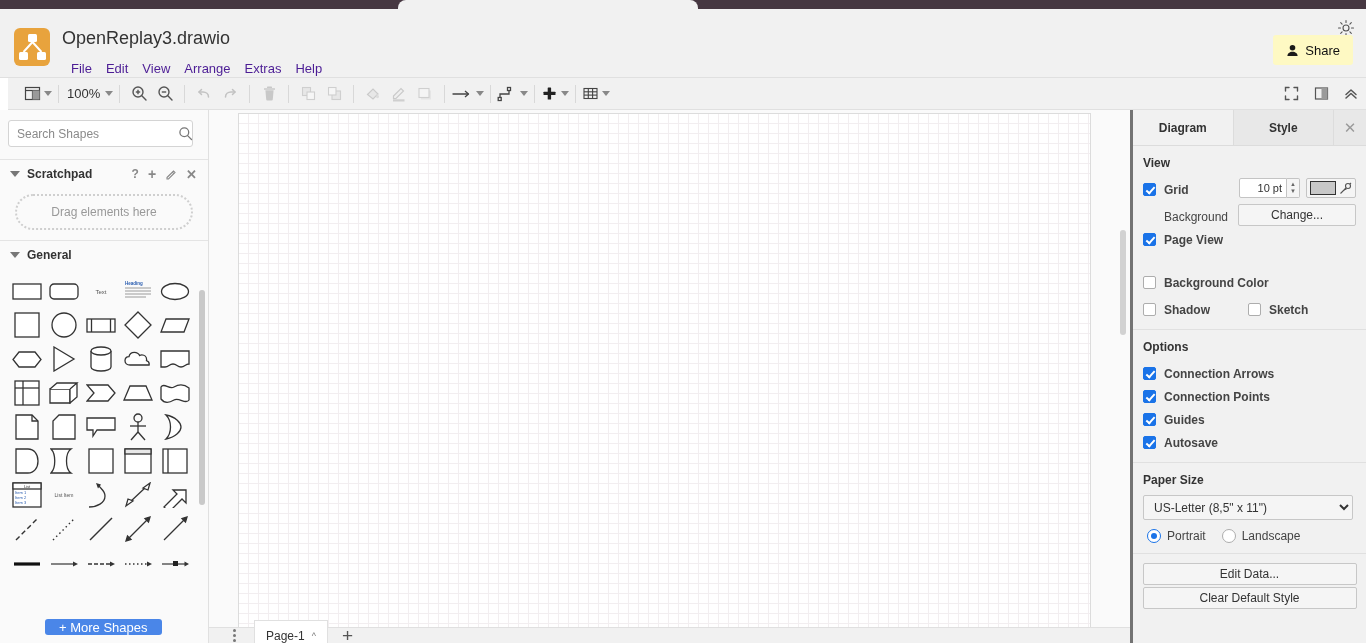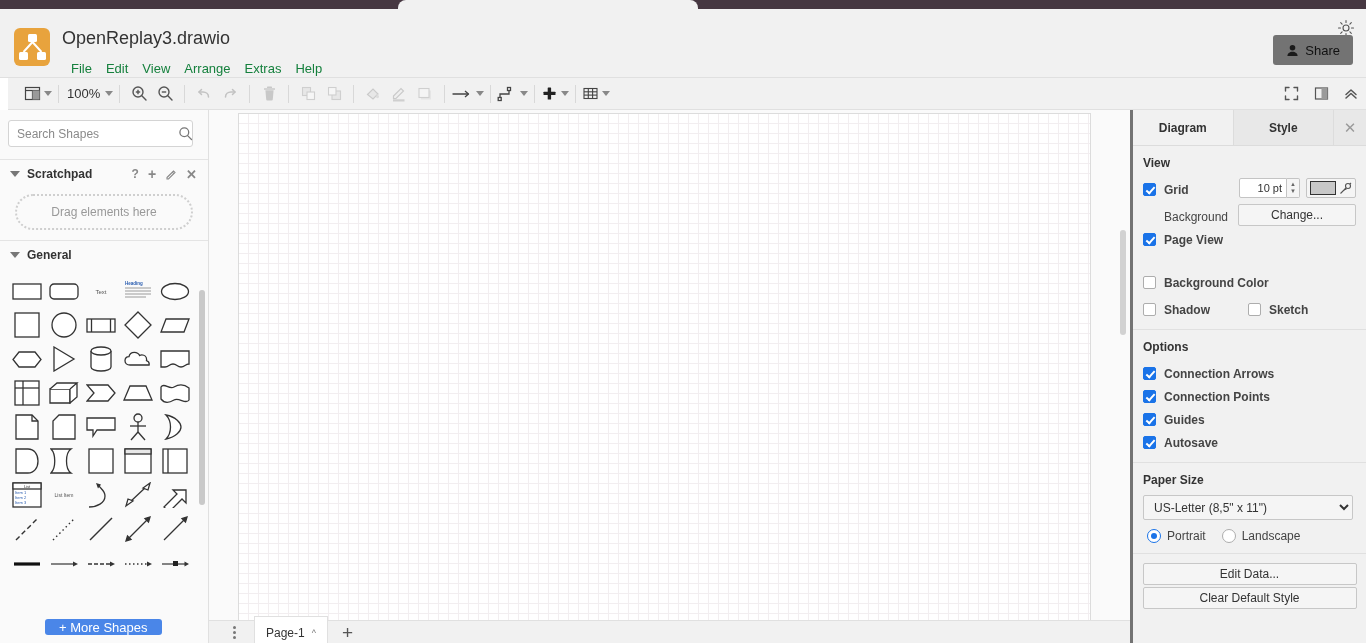--- a/index.html
+++ b/index.html
@@ -33,30 +33,30 @@
   .logo svg { display: block; }
   .doc-title {
     position: absolute; left: 62px; top: 19px;
     font-size: 18px; color: #333; white-space: nowrap;
   }
   .menubar {
     position: absolute; left: 64px; top: 50px;
     display: flex; gap: 0px;
   }
   .menu-item {
-    font-size: 13px; color: #15803d; padding: 2px 7px; cursor: pointer;
+    font-size: 13px; color: #4c1d95; padding: 2px 7px; cursor: pointer;
     white-space: nowrap;
   }
   .brightness-icon {
     position: absolute; right: 11px; top: 10px;
     width: 18px; height: 18px; cursor: pointer;
   }
   .share-btn {
     position: absolute; right: 13px; top: 26px; height: 30px;
-    background: #737373; border: none; border-radius: 3px;
+    background: #fef9c3; border: none; border-radius: 3px;
     color: #111; font-size: 13px; font-family: inherit;
     display: flex; align-items: center; gap: 6px;
     padding: 0 13px; cursor: pointer;
   }
 
   
   .toolbar {
     position: absolute; top: 78px; left: 8px; width: 1366px; height: 32px;
     background: #f1f1f1; border-bottom: 1px solid #e0e0e0;
     display: flex; align-items: center;
@@ -163,21 +163,21 @@
     position: absolute; left: 301px; top: 4px; width: 308px; height: 6px;
     background: #d2d2d2; border-radius: 3px; cursor: pointer;
   }
   .v-scroll-thumb {
     position: absolute; right: 4px; top: 120px; width: 6px; height: 105px;
     background: #d2d2d2; border-radius: 3px; cursor: pointer;
   }
 
   
   .pagebar {
-    position: absolute; left: 209px; bottom: 0; width: 921px; height: 23px;
+    position: absolute; left: 209px; bottom: 0; width: 921px; height: 16px;
     background: #f1f1f1; border-top: 1px solid #e0e0e0;
     display: flex; align-items: center;
   }
   .kebab {
     width: 24px; display: flex; flex-direction: column; align-items: center;
     gap: 2px; cursor: pointer; margin-left: 13px;
   }
   .kebab i { width: 3px; height: 3px; border-radius: 50%; background: #777; display: block; }
   .page-tab {
     height: 32px; margin-left: 8px; padding: 0 11px; background: #fff;

